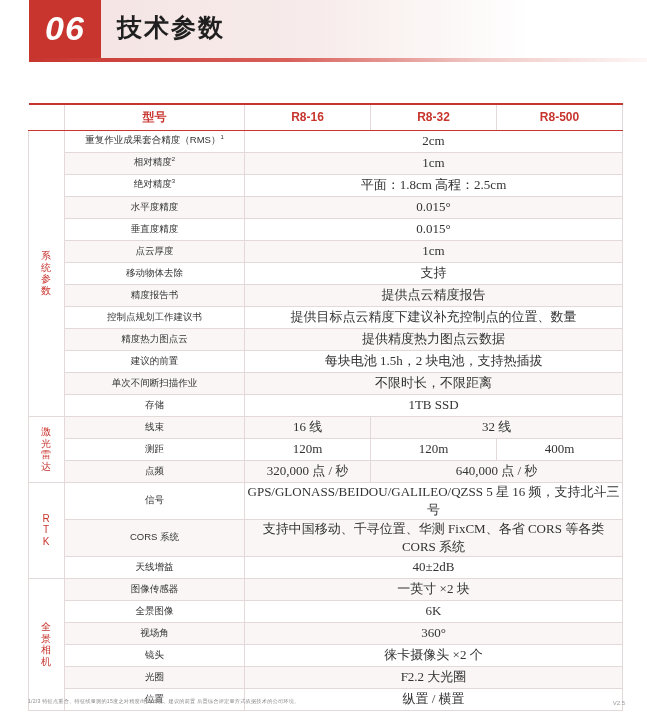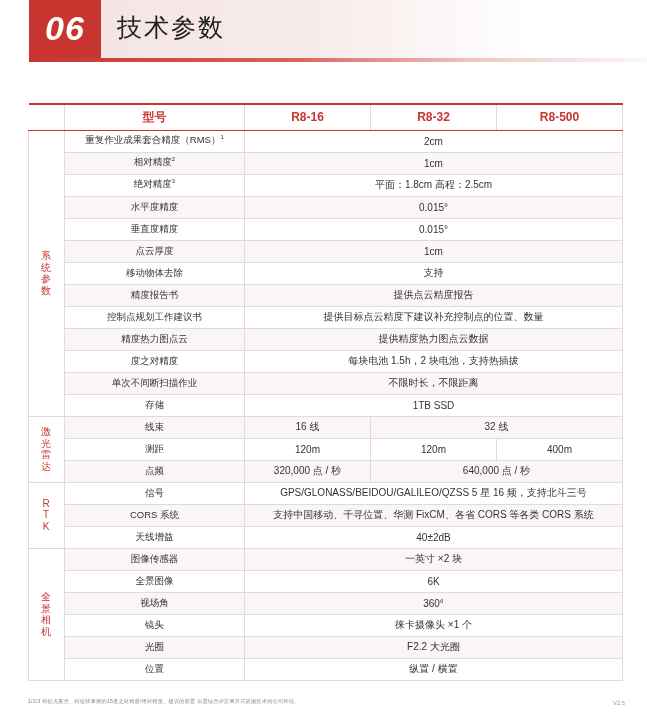--- a/index.html
+++ b/index.html
@@ -44,21 +44,21 @@
     font-weight: bold;
     font-style: italic;
     letter-spacing: 1px;
     line-height: 1;
     padding-bottom: 2px;
   }
   .header-title {
     position: absolute;
     left: 88px; top: 11px;
     font-size: 25px;
-    font-weight: normal;
+    font-weight: bold;
     color: #1f1f1f;
     letter-spacing: 2px;
   }
   .header-underline {
     position: absolute;
     left: 0; top: 58px;
     width: 100%; height: 4px;
     background: linear-gradient(to right, #c8352f 0%, #d9605a 40%, #f0c9c6 70%, #ffffff 100%);
   }
 
@@ -118,22 +118,23 @@
   }
   .group-cell span { display: block; }
 
   .label-cell {
     text-align: left;
     padding-left: 14px;
     font-size: 9.5px;
     color: #333;
   }
   .value-cell {
-    font-size: 10px;
+    font-size: 13px;
     color: #333;
+    font-family: Liberation Serif, serif;
   }
   tr.alt td { background: #faf6f6; }
   tr.alt td.group-cell { background: #ffffff; }
 
   .sep-top td { border-top: 1.2px solid #c8352f; }
 
   sup { font-size: 6px; vertical-align: super; }
 
   
   .footnote {
@@ -227,21 +228,21 @@
           </tr>
           <tr>
             <td class="label-cell">控制点规划工作建议书</td>
             <td class="value-cell" colspan="3">提供目标点云精度下建议补充控制点的位置、数量</td>
           </tr>
           <tr class="alt">
             <td class="label-cell">精度热力图点云</td>
             <td class="value-cell" colspan="3">提供精度热力图点云数据</td>
           </tr>
           <tr>
-            <td class="label-cell">度之对精度</td>
+            <td class="label-cell">建议的前置</td>
             <td class="value-cell" colspan="3">每块电池 1.5h，2 块电池，支持热插拔</td>
           </tr>
           <tr class="alt">
             <td class="label-cell">单次不间断扫描作业</td>
             <td class="value-cell" colspan="3">不限时长，不限距离</td>
           </tr>
           <tr>
             <td class="label-cell">存储</td>
             <td class="value-cell" colspan="3">1TB  SSD</td>
           </tr>
@@ -297,21 +298,21 @@
           <tr>
             <td class="label-cell">全景图像</td>
             <td class="value-cell" colspan="3">6K</td>
           </tr>
           <tr class="alt">
             <td class="label-cell">视场角</td>
             <td class="value-cell" colspan="3">360°</td>
           </tr>
           <tr>
             <td class="label-cell">镜头</td>
-            <td class="value-cell" colspan="3">徕卡摄像头 ×1 个</td>
+            <td class="value-cell" colspan="3">徕卡摄像头 ×2 个</td>
           </tr>
           <tr class="alt">
             <td class="label-cell">光圈</td>
             <td class="value-cell" colspan="3">F2.2 大光圈</td>
           </tr>
           <tr>
             <td class="label-cell">位置</td>
             <td class="value-cell" colspan="3">纵置 / 横置</td>
           </tr>
         </tbody>

